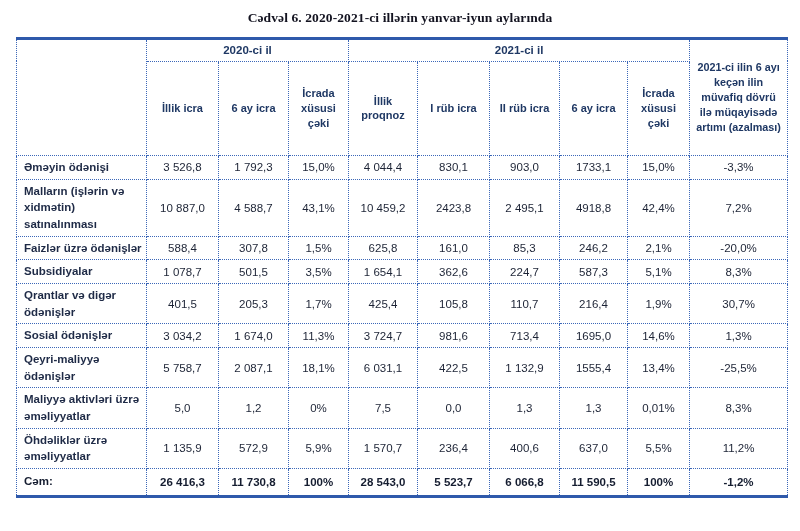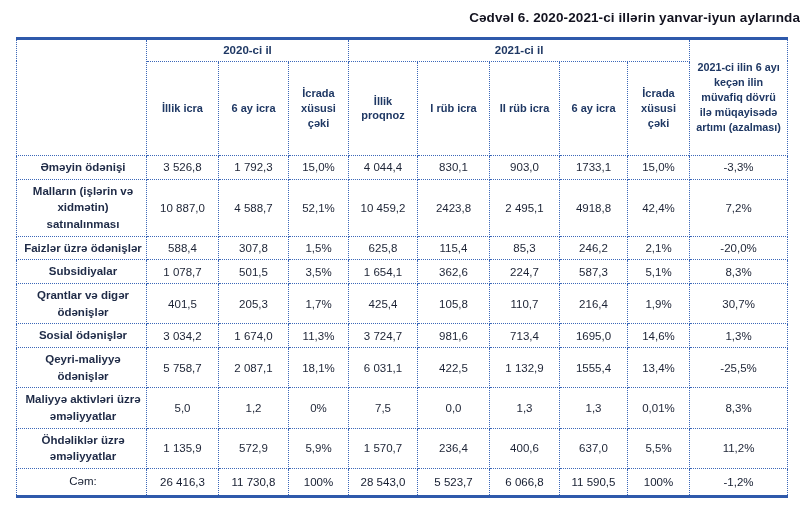--- a/index.html
+++ b/index.html
@@ -6,23 +6,24 @@
   html, body {
     width: 800px; height: 531px;
     background: #ffffff;
     font-family: "Liberation Sans", sans-serif;
     overflow: hidden;
   }
   .page { width: 800px; height: 531px; position: relative; }
 
   .title-block {
     width: 100%;
-    text-align: right;
+    text-align: center;
     padding-top: 9px;
     line-height: 1.4;
+    font-family: Liberation Serif, serif;
   }
   .title-line {
     font-size: 13.5px;
     font-weight: bold;
     color: #131320;
     letter-spacing: 0.1px;
   }
 
   table.budget {
     border-collapse: collapse;
@@ -65,32 +66,32 @@
     color: #1f3864;
     text-align: center;
     padding: 2px 5px;
     line-height: 1.4;
     margin-top: 40px;
   }
   td.lbl {
     font-size: 11.5px;
     font-weight: bold;
     color: #1e2a46;
-    text-align: center;
+    text-align: left;
     padding: 3px 4px 3px 7px;
     line-height: 1.45;
   }
   td.val {
     font-size: 11.5px;
     color: #1c2335;
     text-align: center;
     padding: 3px 2px;
   }
   tr.total td {
-    font-weight: normal;
+    font-weight: bold;
     color: #151d30;
   }
   tr.total td.lbl { padding-top: 4px; padding-bottom: 5px; }
 </style>
 </head>
 <body>
 
 <div class="page">
 
   <div class="title-block">
@@ -138,35 +139,35 @@
         <td class="val">830,1</td>
         <td class="val">903,0</td>
         <td class="val">1733,1</td>
         <td class="val">15,0%</td>
         <td class="val">-3,3%</td>
       </tr>
       <tr>
         <td class="lbl">Malların (işlərin və xidmətin) satınalınması</td>
         <td class="val">10 887,0</td>
         <td class="val">4 588,7</td>
-        <td class="val">52,1%</td>
+        <td class="val">43,1%</td>
         <td class="val">10 459,2</td>
         <td class="val">2423,8</td>
         <td class="val">2 495,1</td>
         <td class="val">4918,8</td>
         <td class="val">42,4%</td>
         <td class="val">7,2%</td>
       </tr>
       <tr>
         <td class="lbl">Faizlər üzrə ödənişlər</td>
         <td class="val">588,4</td>
         <td class="val">307,8</td>
         <td class="val">1,5%</td>
         <td class="val">625,8</td>
-        <td class="val">115,4</td>
+        <td class="val">161,0</td>
         <td class="val">85,3</td>
         <td class="val">246,2</td>
         <td class="val">2,1%</td>
         <td class="val">-20,0%</td>
       </tr>
       <tr>
         <td class="lbl">Subsidiyalar</td>
         <td class="val">1 078,7</td>
         <td class="val">501,5</td>
         <td class="val">3,5%</td>

